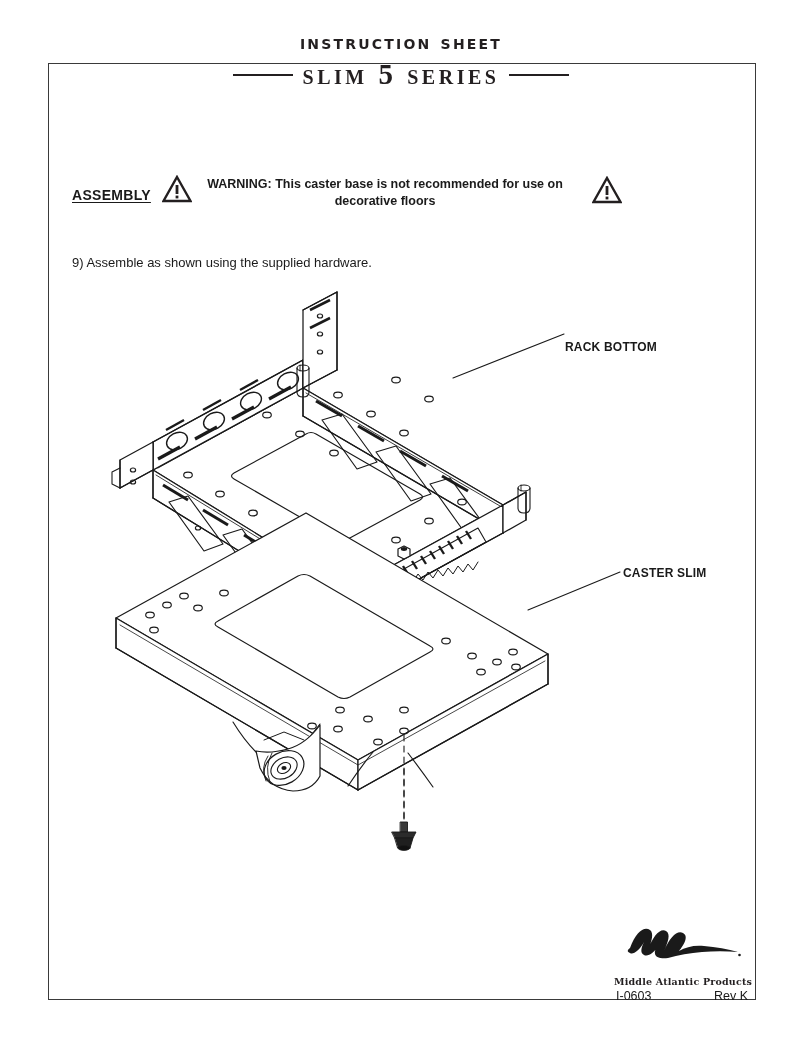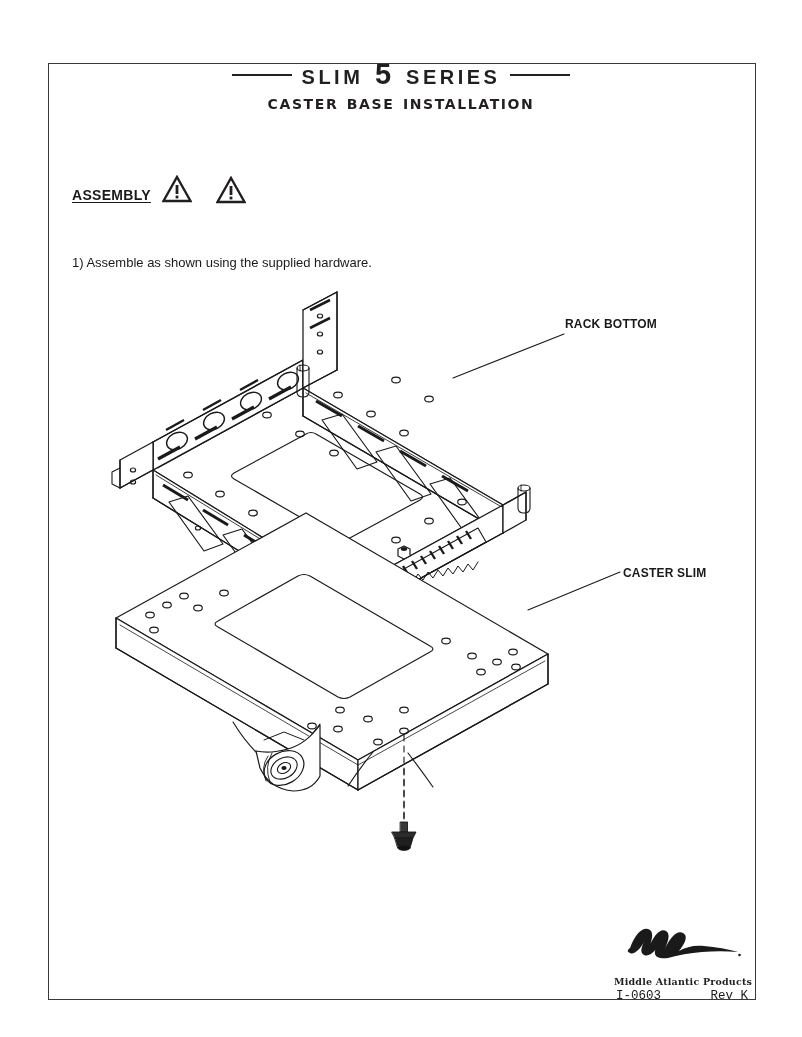--- a/index.html
+++ b/index.html
@@ -50,21 +50,21 @@
   }
   .title-rule {
     height: 2px;
     background: #231f20;
     width: 60px;
     flex: 0 0 auto;
   }
   .title-rule.left { margin-right: 10px; }
   .title-rule.right { margin-left: 10px; }
   .title-series {
-    font-family: Liberation Sans, sans-serif;
+    font-family: Liberation Serif, serif;
     font-size: 29px;
     font-weight: bold;
     letter-spacing: 3.5px;
     font-variant: small-caps;
     text-transform: lowercase;
     white-space: nowrap;
     color: #231f20;
     text-align: right;
   }
   .title-sub {
@@ -144,21 +144,21 @@
   }
 
   
   .callout {
     position: absolute;
     font-size: 12px;
     font-weight: bold;
     letter-spacing: 0.2px;
     white-space: nowrap;
   }
-  .callout-rack { left: 565px; top: 317px; }
+  .callout-rack { left: 565px; top: 340px; }
   .callout-caster { left: 623px; top: 566px; }
 
   
   .footer {
     position: absolute;
     left: 614px;
     top: 922px;
     width: 136px;
     text-align: center;
   }
@@ -172,61 +172,61 @@
     margin-top: 8px;
     white-space: nowrap;
   }
   .footer-codes {
     display: flex;
     justify-content: space-between;
     align-items: baseline;
     font-size: 12.5px;
     margin-top: 2px;
     padding: 0 2px;
-    font-family: Liberation Mono, monospace;
   }
 </style>
 </head>
 <body>
 
 <div class="doc-header">
+  <div class="title-instruction">Instruction Sheet</div>
 
   <div class="title-main-row">
     <div class="title-rule left"></div>
     <div class="title-series">SLIM 5 Series</div>
     <div class="title-rule right"></div>
   </div>
 
-  <div class="title-sub">Caster Base installation</div>
 </div>
 
 <div class="page-frame"></div>
 
 <div class="assembly-heading">ASSEMBLY</div>
 
 <div class="warning-block">
   <span class="warn-tri">
     <svg width="30" height="28" viewBox="0 0 30 28">
       <polygon points="15,2 28.5,26 1.5,26" fill="none" stroke="#231f20" stroke-width="2.4" stroke-linejoin="miter"></polygon>
       <rect x="13.6" y="10" width="2.8" height="9" fill="#231f20"></rect>
       <rect x="13.6" y="20.6" width="2.8" height="2.8" fill="#231f20"></rect>
     </svg>
   </span>
 
+  <span class="warning-text">WARNING: This caster base is not recommended for use on decorative floors</span>
 
   <span class="warn-tri right">
     <svg width="30" height="28" viewBox="0 0 30 28">
       <polygon points="15,2 28.5,26 1.5,26" fill="none" stroke="#231f20" stroke-width="2.4" stroke-linejoin="miter"></polygon>
       <rect x="13.6" y="10" width="2.8" height="9" fill="#231f20"></rect>
       <rect x="13.6" y="20.6" width="2.8" height="2.8" fill="#231f20"></rect>
     </svg>
   </span>
 </div>
 
-<div class="step-text">1) Assemble as shown using the supplied hardware.</div>
+<div class="step-text">9) Assemble as shown using the supplied hardware.</div>
 
 <div class="drawing">
   <svg width="708" height="610" viewBox="0 0 708 610">
     <defs>
       <clipPath id="clipAll">
           <rect x="0" y="0" width="708" height="610"></rect>
         </clipPath>
     </defs>
     <g clip-path="url(#clipAll)" fill="none" stroke="#1a1a1a" stroke-width="1.25" stroke-linejoin="round" stroke-linecap="round">
 

